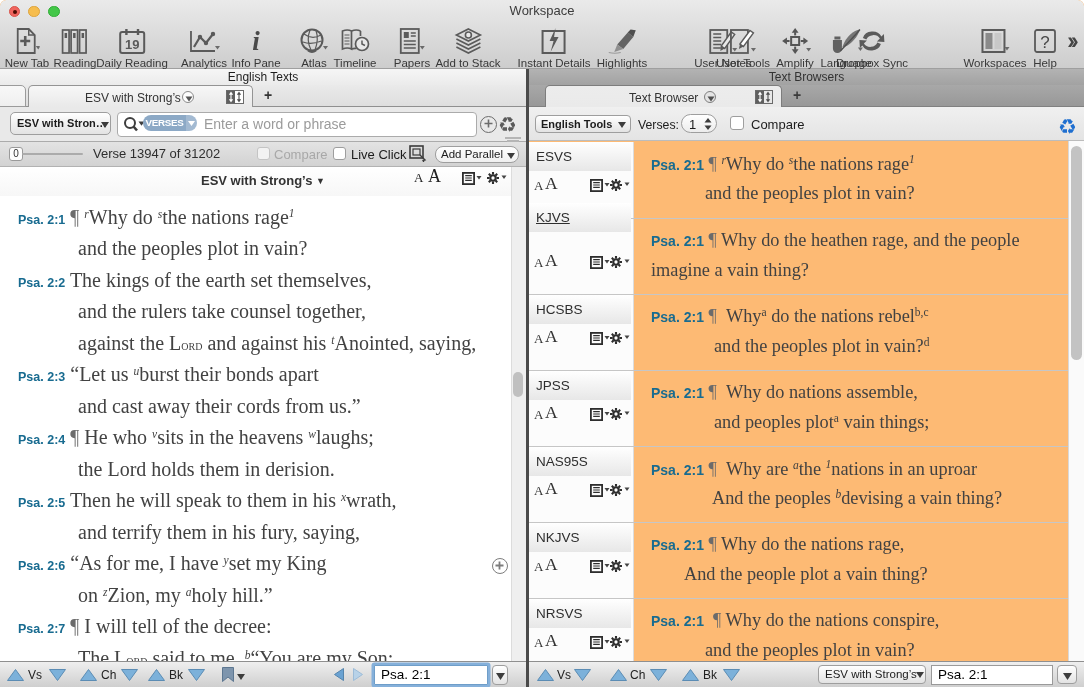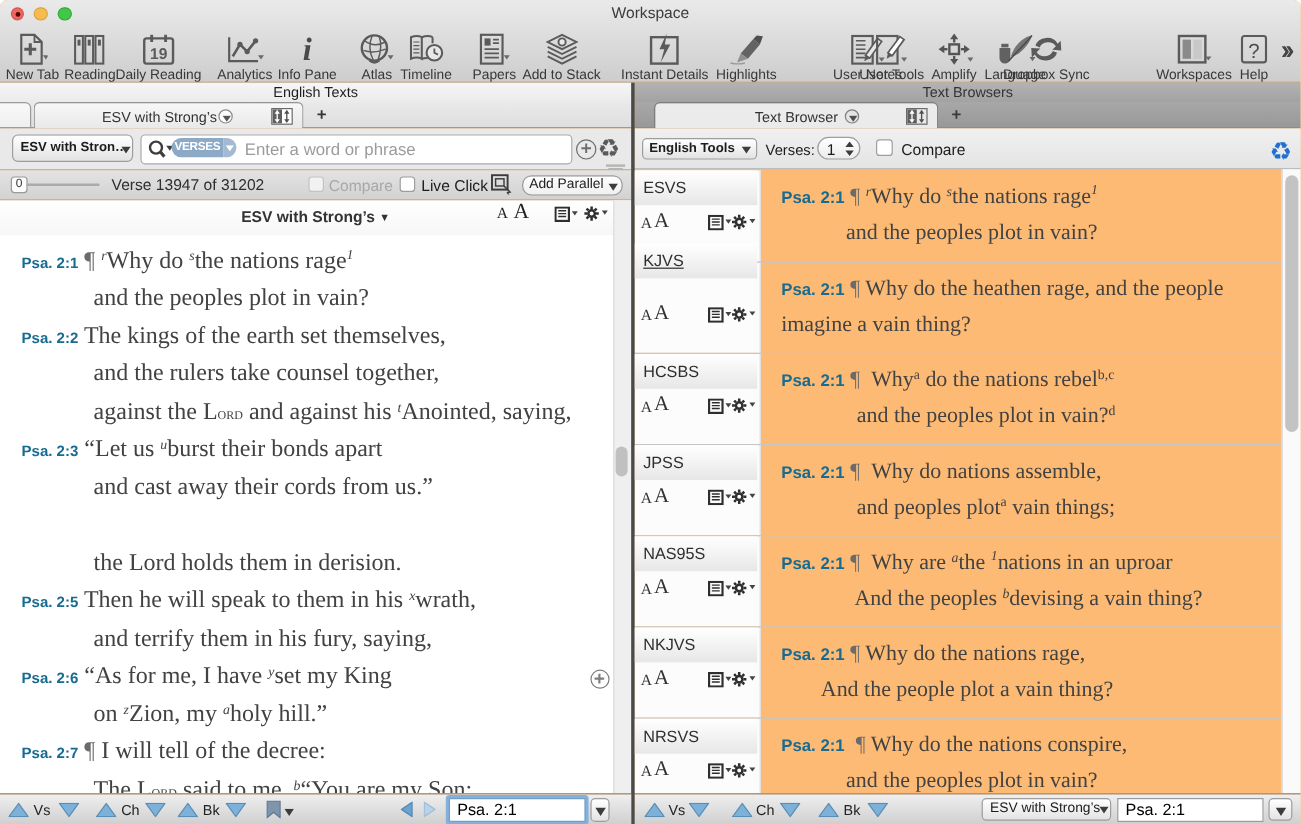--- a/index.html
+++ b/index.html
@@ -303,20 +303,21 @@
       </svg>
 </div>
 <div id="ltext">
 <div class="vline" style="left:18px;top:9.6px;"><span class="ref">Psa. 2:1</span> <span class="pil">¶ </span><span class="sup">r</span>Why do <span class="sup">s</span>the nations rage<span class="fn">1</span></div>
 <div class="vline" style="left:78px;top:41.1px;">and the peoples plot in vain?</div>
 <div class="vline" style="left:18px;top:72.6px;"><span class="ref">Psa. 2:2</span> The kings of the earth set themselves,</div>
 <div class="vline" style="left:78px;top:104.1px;">and the rulers take counsel together,</div>
 <div class="vline" style="left:78px;top:135.6px;">against the L<span class="sc">ORD</span> and against his <span class="sup">t</span>Anointed, saying,</div>
 <div class="vline" style="left:18px;top:167.1px;"><span class="ref">Psa. 2:3</span> “Let us <span class="sup">u</span>burst their bonds apart</div>
 <div class="vline" style="left:78px;top:198.6px;">and cast away their cords from us.”</div>
+<div class="vline" style="left:18px;top:230.1px;"><span class="ref">Psa. 2:4</span> <span class="pil">¶ </span>He who <span class="sup">v</span>sits in the heavens <span class="sup">w</span>laughs;</div>
 <div class="vline" style="left:78px;top:261.6px;">the Lord holds them in derision.</div>
 <div class="vline" style="left:18px;top:293.1px;"><span class="ref">Psa. 2:5</span> Then he will speak to them in his <span class="sup">x</span>wrath,</div>
 <div class="vline" style="left:78px;top:324.6px;">and terrify them in his fury, saying,</div>
 <div class="vline" style="left:18px;top:356.1px;"><span class="ref">Psa. 2:6</span> “As for me, I have <span class="sup">y</span>set my King</div>
 <div class="vline" style="left:78px;top:387.6px;">on <span class="sup">z</span>Zion, my <span class="sup">a</span>holy hill.”</div>
 <div class="vline" style="left:18px;top:419.1px;"><span class="ref">Psa. 2:7</span> <span class="pil">¶ </span>I will tell of the decree:</div>
 <div class="vline" style="left:78px;top:450.6px;">The L<span class="sc">ORD</span> said to me, <span class="sup">b</span>“You are my Son;</div>
 <span class="abs" style="left:492px;top:361.5px;width:16px;height:16px;border:1.5px solid #7d7d7d;border-radius:50%;box-sizing:border-box;background:#fff;">
         <svg style="position:absolute;left:2px;top:2px;" width="9" height="9" viewBox="0 0 9 9">
           <path d="M4.5 0.5 V8.5 M0.5 4.5 H8.5" stroke="#7d7d7d" stroke-width="1.8"></path>

